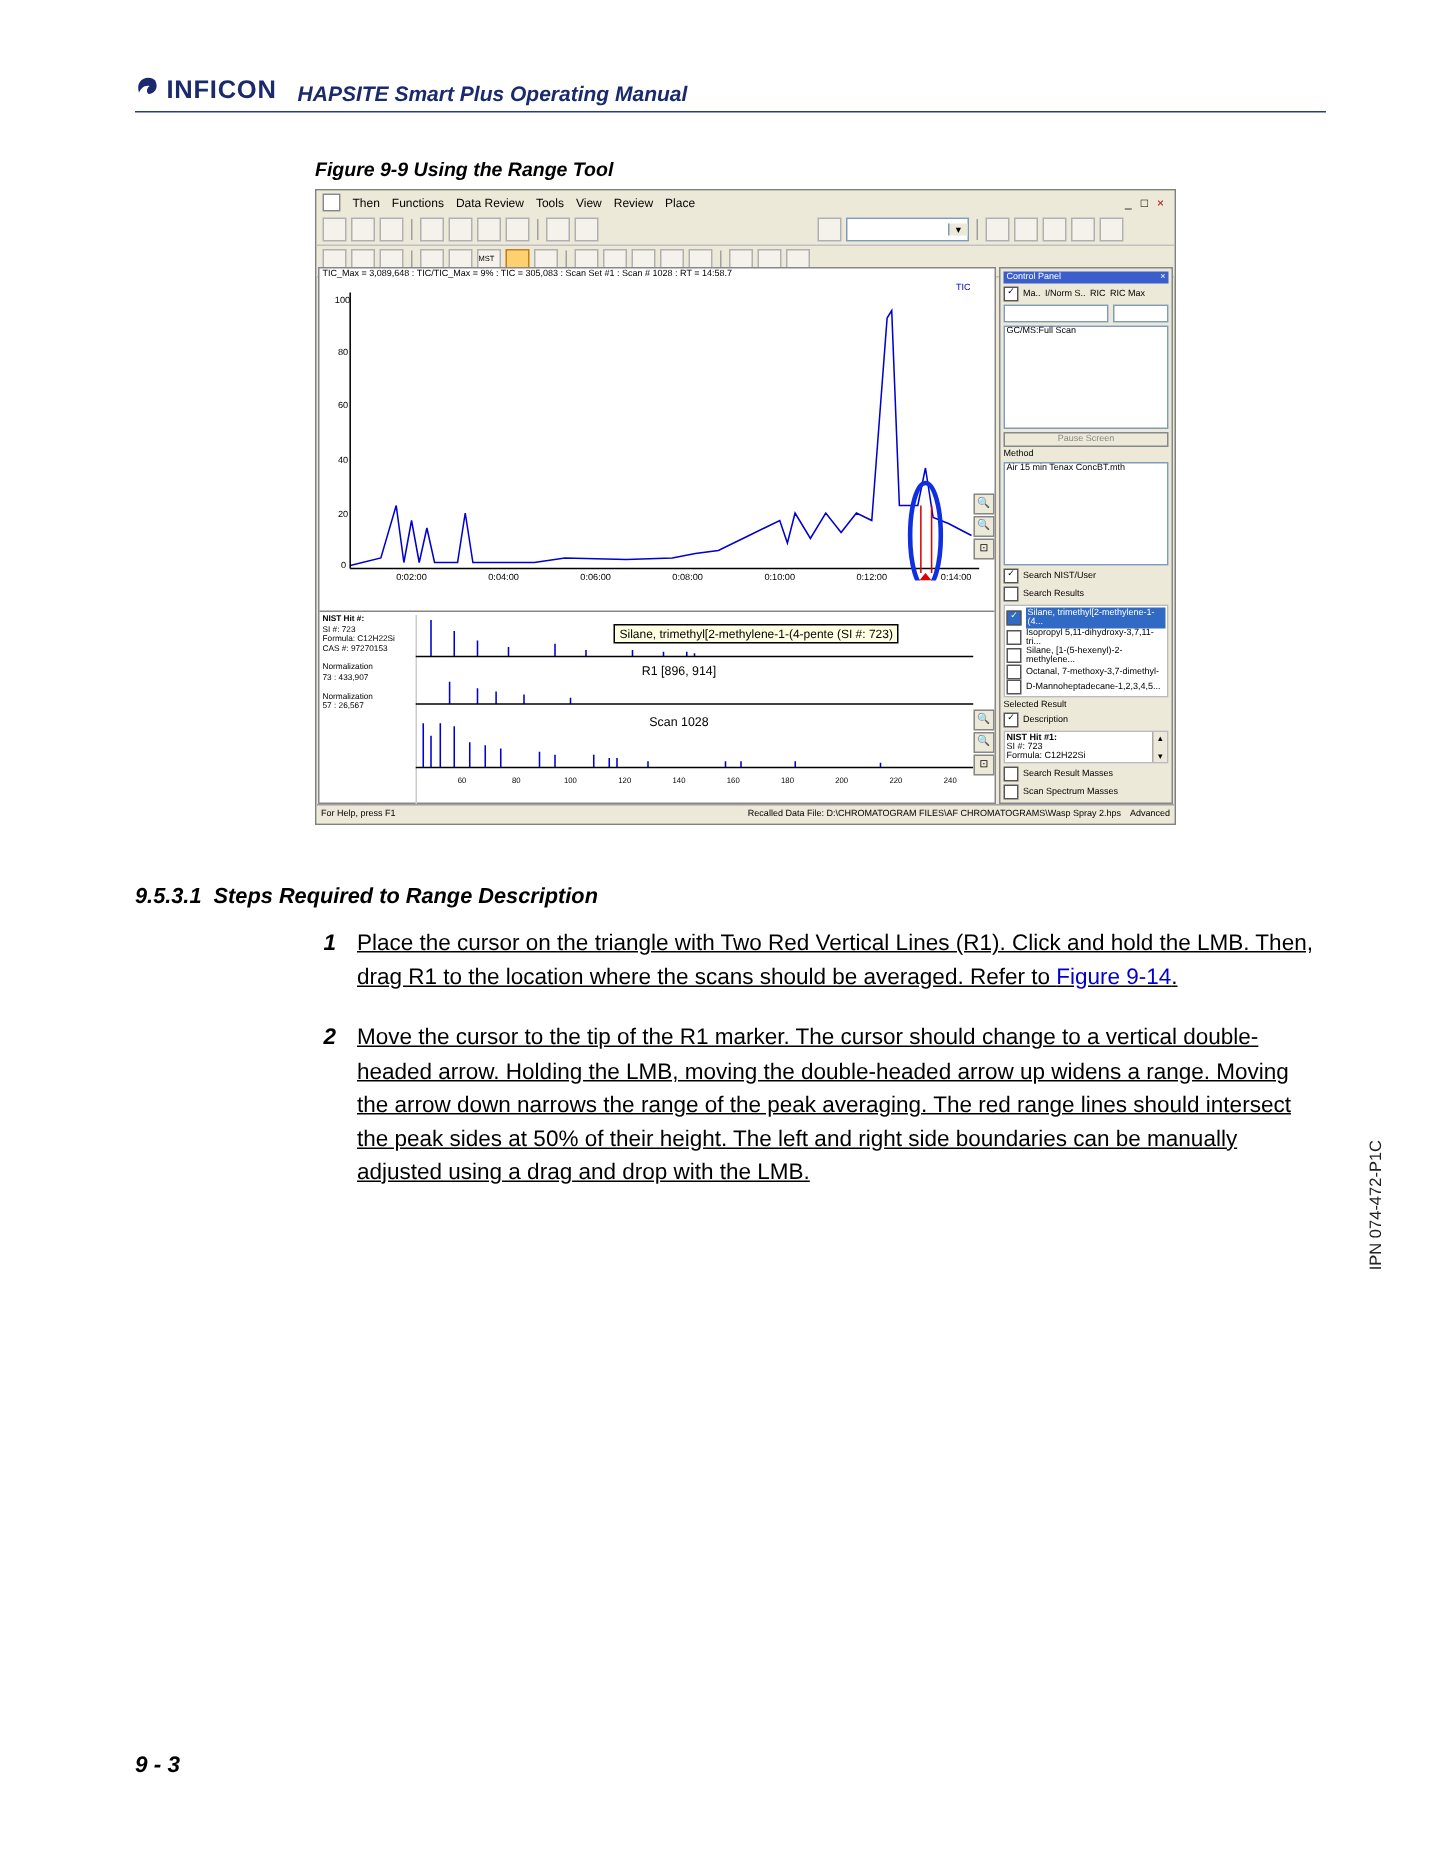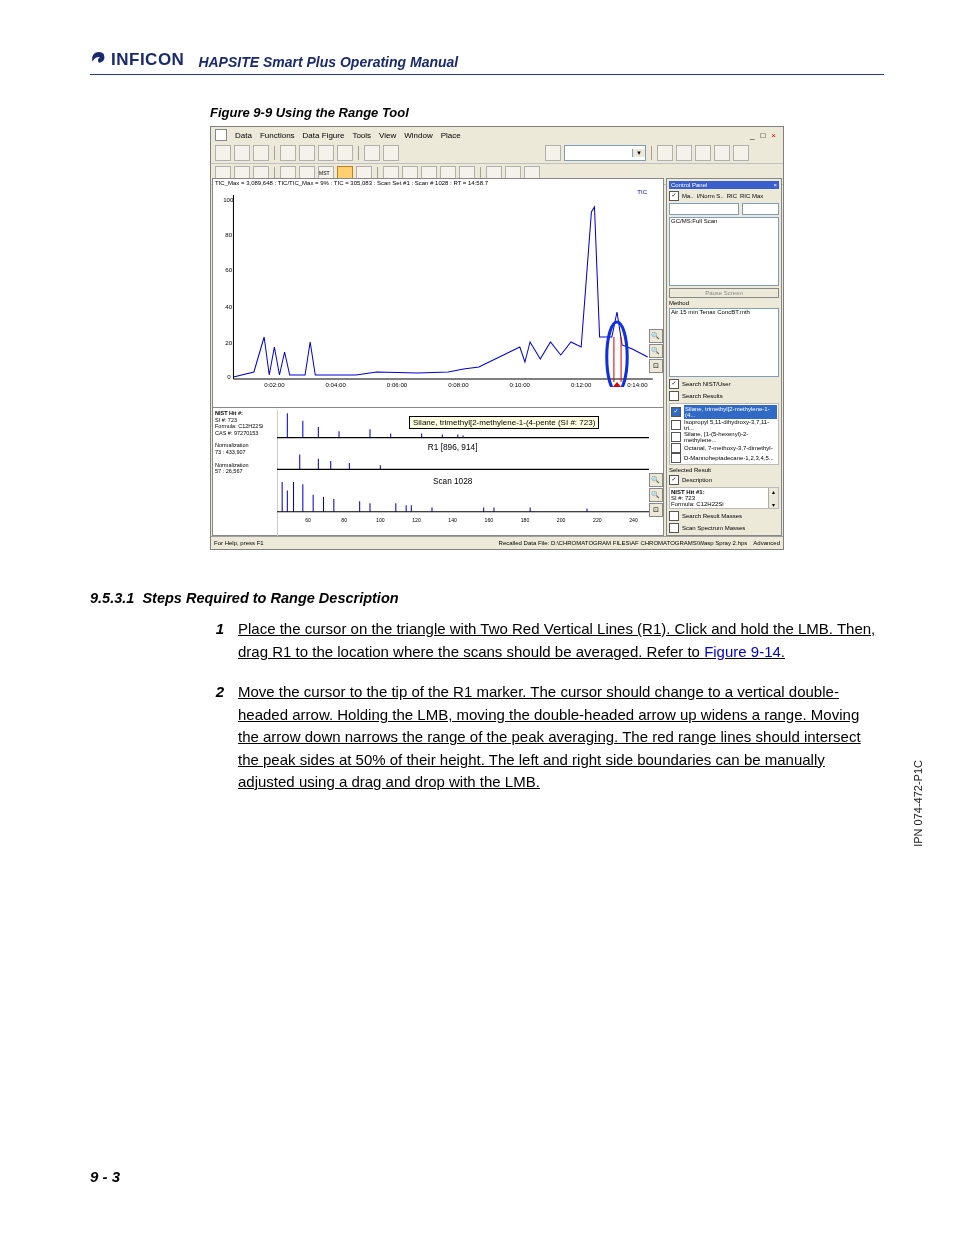--- a/index.html
+++ b/index.html
@@ -268,26 +268,26 @@
       <span>INFICON</span>
     </div>
     <div class="manual-title">HAPSITE Smart Plus Operating Manual</div>
   </div>
 
   <div class="figure-caption">Figure 9-9  Using the Range Tool</div>
 
   <div class="screenshot">
     <div class="menubar">
       <span style="width:10px;height:10px;background:#fff;border:1px solid #888;"></span>
-      <span>Data</span>
+      <span>Then</span>
       <span>Functions</span>
-      <span>Data Figure</span>
+      <span>Data Review</span>
       <span>Tools</span>
       <span>View</span>
-      <span>Window</span>
+      <span>Review</span>
       <span>Place</span>
       <span class="winbtns">
         <span style="padding:0 3px;">_</span>
         <span style="padding:0 3px;">□</span>
         <span style="padding:0 3px;color:#b00;">×</span>
       </span>
     </div>
     <div class="toolbar">
       <span class="tb-btn"></span>
       <span class="tb-btn"></span>

